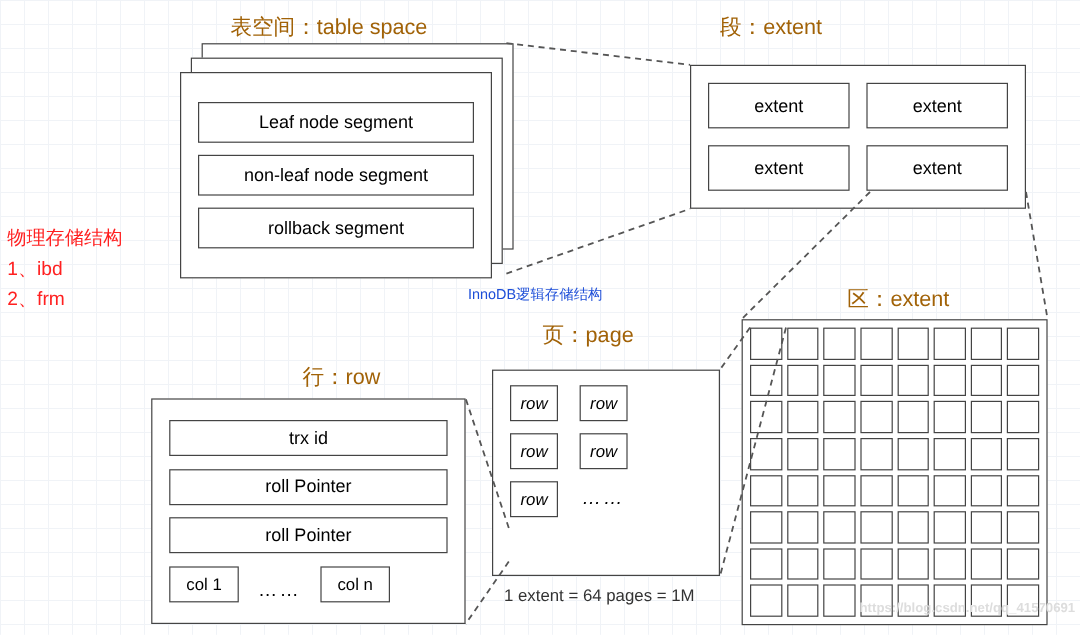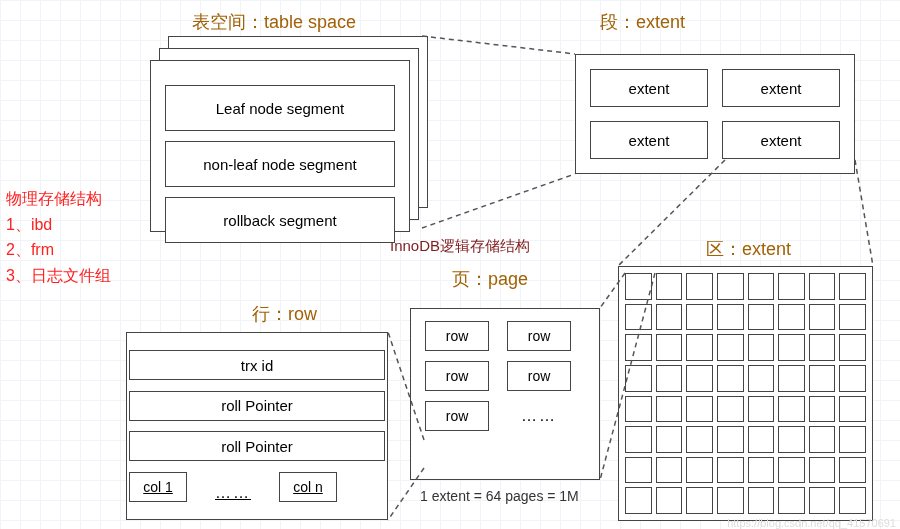--- a/index.html
+++ b/index.html
@@ -10,73 +10,72 @@
     background-image:
       linear-gradient(to right, #f0f3f7 1px, transparent 1px),
       linear-gradient(to bottom, #f0f3f7 1px, transparent 1px);
     background-size: 20px 20px;
     position: relative;
     overflow: hidden;
   }
   svg.connectors { position:absolute; left:0; top:0; width:900px; height:529px; pointer-events:none; }
 
   .title { position:absolute; color:#a16207; font-size:18px; white-space:nowrap; }
-  .title-red { position:absolute; color:#7f1d1d; font-size:15px; white-space:nowrap;text-align:right; }
+  .title-red { position:absolute; color:#1d4ed8; font-size:12px; white-space:nowrap;text-align:right; }
   .red-side { position:absolute; color:#ff2020; font-size:16px; line-height:1.6; }
   .watermark { position:absolute; color:#ddd; font-size:11px; }
   .footnote { position:absolute; font-size:14px; color:#333; white-space:nowrap;margin-left:16px; }
 
   
   .ts-stack { position:absolute; left:150px; top:36px; width:272px; height:198px; }
   .ts-panel { position:absolute; width:260px; height:172px; background:#fff; border:1.5px solid #444; }
   .ts-panel.back { left:18px; top:0; }
   .ts-panel.mid  { left:9px;  top:12px; }
   .ts-panel.front{ left:0;    top:24px; padding:14px 14px; }
-  .seg-item { border:1.5px solid #444; height:46px; margin:10px 0; display:flex; align-items:center; justify-content:center; font-size:15px; background:#fff; }
+  .seg-item { border:1.5px solid #444; height:34px; margin:10px 0; display:flex; align-items:center; justify-content:center; font-size:15px; background:#fff; }
 
   
   .segment-box { position:absolute; left:575px; top:54px; width:280px; height:120px; border:1.5px solid #444; background:#fff;
                  display:grid; grid-template-columns:1fr 1fr; grid-template-rows:1fr 1fr; gap:14px; padding:14px; }
   .extent-cell { border:1.5px solid #444; display:flex; align-items:center; justify-content:center; font-size:15px; }
 
   
   .extent-grid { position:absolute; left:618px; top:266px; width:255px; height:255px; border:1.5px solid #444; background:#fff;
                  display:grid; grid-template-columns:repeat(8,1fr); grid-template-rows:repeat(8,1fr); gap:4px; padding:6px; }
   .page-cell { border:1.5px solid #444; }
 
   
   .page-box { position:absolute; left:410px; top:308px; width:190px; height:172px; border:1.5px solid #444; background:#fff; padding:12px 14px;
               display:flex; flex-direction:column; gap:10px; }
   .page-row-line { display:flex; gap:18px; }
-  .row-cell { border:1.5px solid #444; width:64px; height:30px; display:flex; align-items:center; justify-content:center; font-size:14px; }
+  .row-cell { border:1.5px solid #444; width:40px; height:30px; display:flex; align-items:center; justify-content:center; font-size:14px;font-style:italic; }
   .row-cell.noborder { border:none; }
 
   
-  .row-box { position:absolute; left:126px; top:332px; width:262px; height:188px; border:1.5px solid #444; background:#fff; padding:12px 2px;
+  .row-box { position:absolute; left:126px; top:332px; width:262px; height:188px; border:1.5px solid #444; background:#fff; padding:12px 14px;
              display:flex; flex-direction:column; justify-content:space-around; }
   .row-item { border:1.5px solid #444; height:30px; display:flex; align-items:center; justify-content:center; font-size:15px; }
-  .row-cols { display:flex; gap:28px; align-items:flex-end;text-decoration:underline; }
+  .row-cols { display:flex; gap:16px; align-items:flex-end; }
   .col-cell { border:1.5px solid #444; height:30px; width:58px; display:flex; align-items:center; justify-content:center; font-size:14px; }
   .ellipsis { font-size:16px; letter-spacing:2px; }
 </style>
 </head>
 <body>
 
 <div class="title" style="left:192px; top:10px;">表空间：table space</div>
 <div class="title" style="left:600px; top:10px;">段：extent</div>
 <div class="title-red" style="left:390px; top:237px;">InnoDB逻辑存储结构</div>
 <div class="title" style="left:706px; top:237px;">区：extent</div>
 <div class="title" style="left:452px; top:267px;">页：page</div>
 <div class="title" style="left:216px; top:302px;margin-left:36px;">行：row</div>
 
 <div class="red-side" style="left:6px; top:162px;margin-top:24px;">
   <div>物理存储结构</div>
   <div>1、ibd</div>
   <div>2、frm</div>
-  <div>3、日志文件组</div>
 </div>
 
 <div class="ts-stack">
   <div class="ts-panel back"></div>
   <div class="ts-panel mid"></div>
   <div class="ts-panel front">
     <div class="seg-item">Leaf node segment</div>
     <div class="seg-item">non-leaf node segment</div>
     <div class="seg-item">rollback segment</div>
   </div>
@@ -178,21 +177,21 @@
   <div class="row-item">roll Pointer</div>
   <div class="row-cols">
     <div class="col-cell">col 1</div>
     <span class="ellipsis">……</span>
     <div class="col-cell">col n</div>
   </div>
 </div>
 
 <div class="footnote" style="left:404px; top:488px;">1 extent = 64 pages = 1M</div>
 
-<div class="watermark" style="right:4px; bottom:0;">https://blog.csdn.net/qq_41570691</div>
+<div class="watermark" style="right:4px; bottom:16px;font-weight:bold;">https://blog.csdn.net/qq_41570691</div>
 
 <svg class="connectors">
 
   <line x1="422" y1="36" x2="575" y2="54" stroke="#555" stroke-width="1.5" stroke-dasharray="5,4"></line>
   <line x1="422" y1="228" x2="575" y2="174" stroke="#555" stroke-width="1.5" stroke-dasharray="5,4"></line>
 
   <line x1="725" y1="160" x2="618" y2="266" stroke="#555" stroke-width="1.5" stroke-dasharray="5,4"></line>
   <line x1="855" y1="160" x2="873" y2="266" stroke="#555" stroke-width="1.5" stroke-dasharray="5,4"></line>
 
   <line x1="625" y1="273" x2="600" y2="308" stroke="#555" stroke-width="1.5" stroke-dasharray="5,4"></line>

